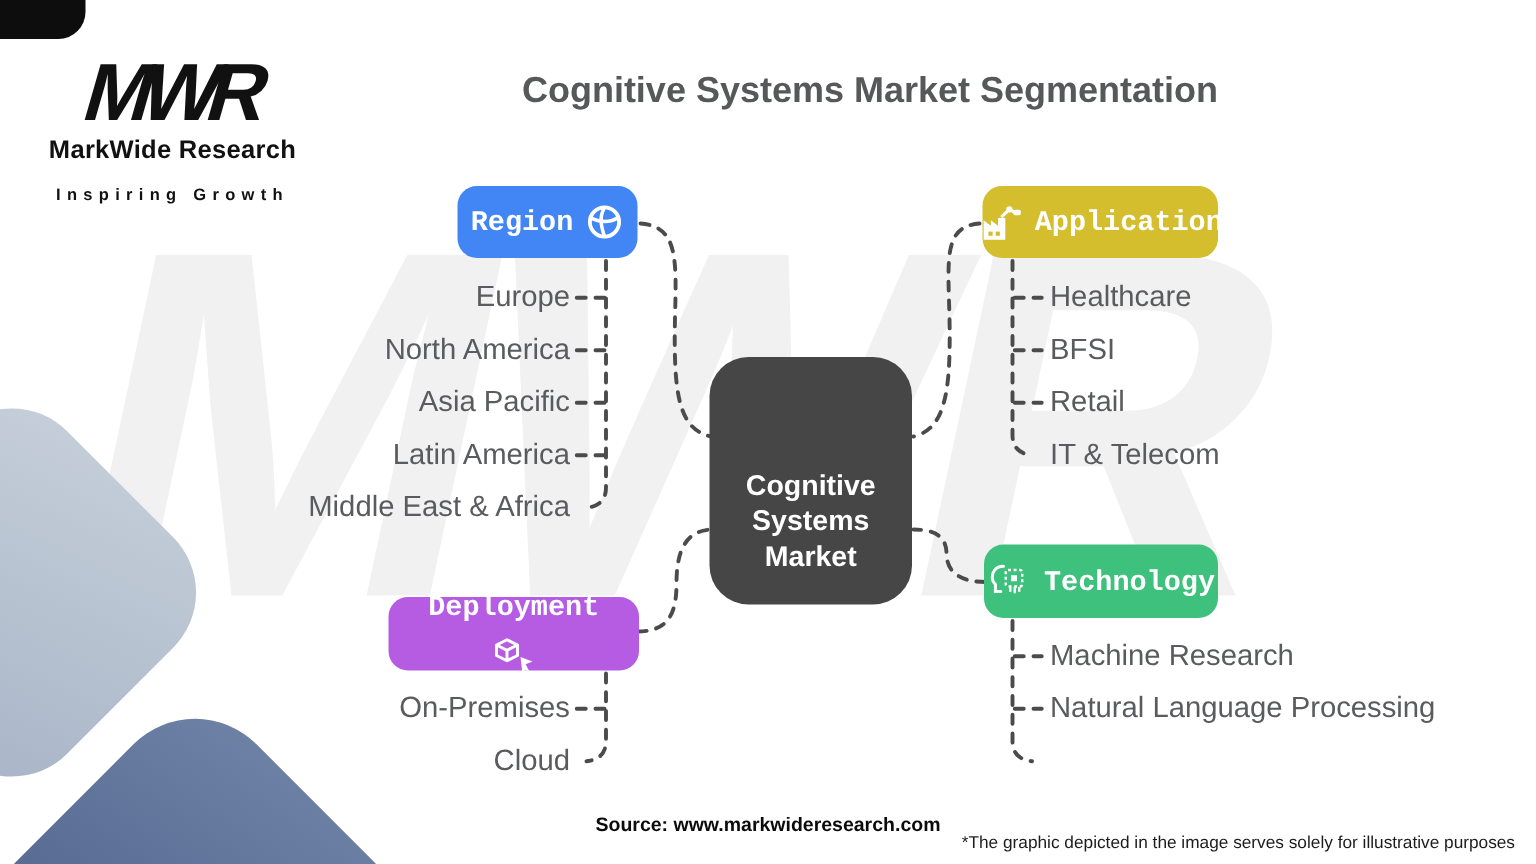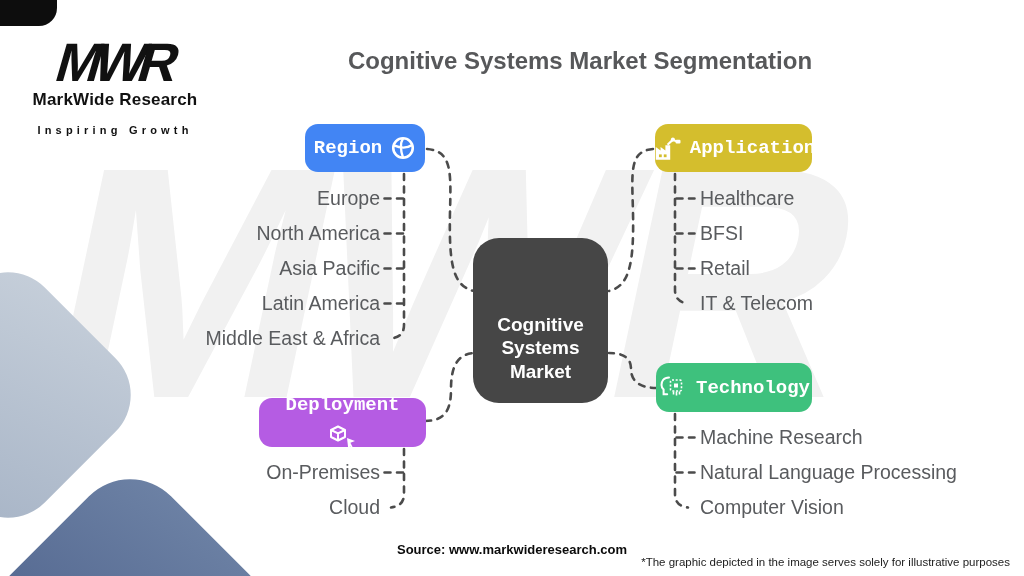--- a/index.html
+++ b/index.html
@@ -196,19 +196,18 @@
   </div>
 
   <div class="list list-deployment">
     <div class="li">On-Premises</div>
     <div class="li">Cloud</div>
   </div>
 
   <div class="list list-technology">
     <div class="li">Machine Research</div>
     <div class="li">Natural Language Processing</div>
-    <div class="li">Computer Vision</div>
   </div>
 
   <div class="source">Source: www.markwideresearch.com</div>
   <div class="disclaimer">*The graphic depicted in the image serves solely for illustrative purposes</div>
 
 </div>
 
 </body></html>

